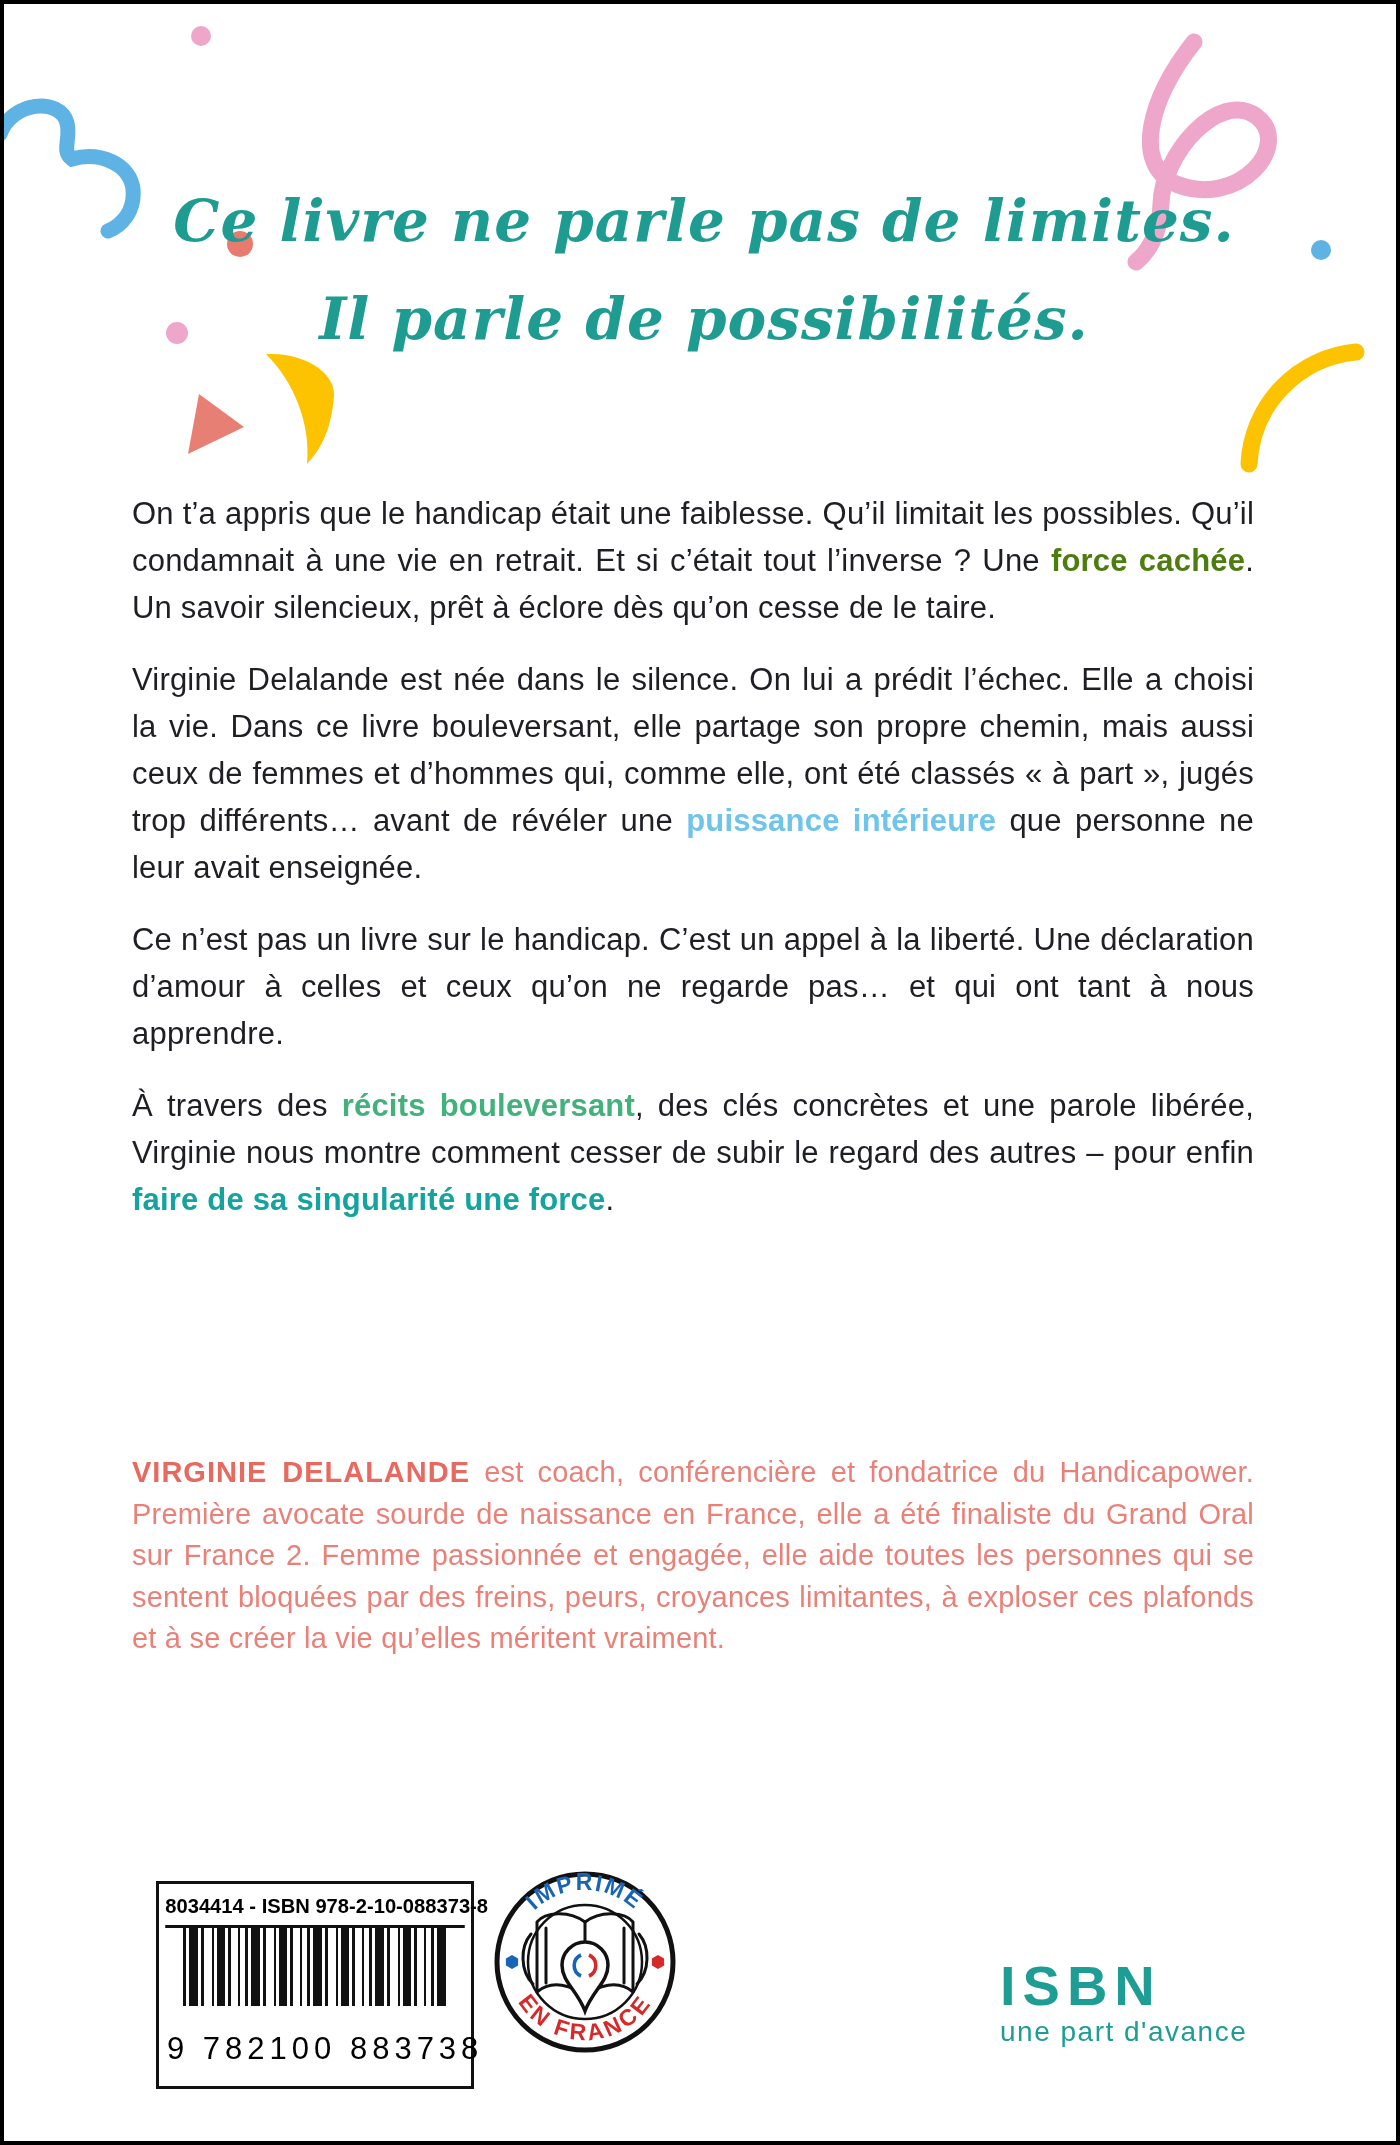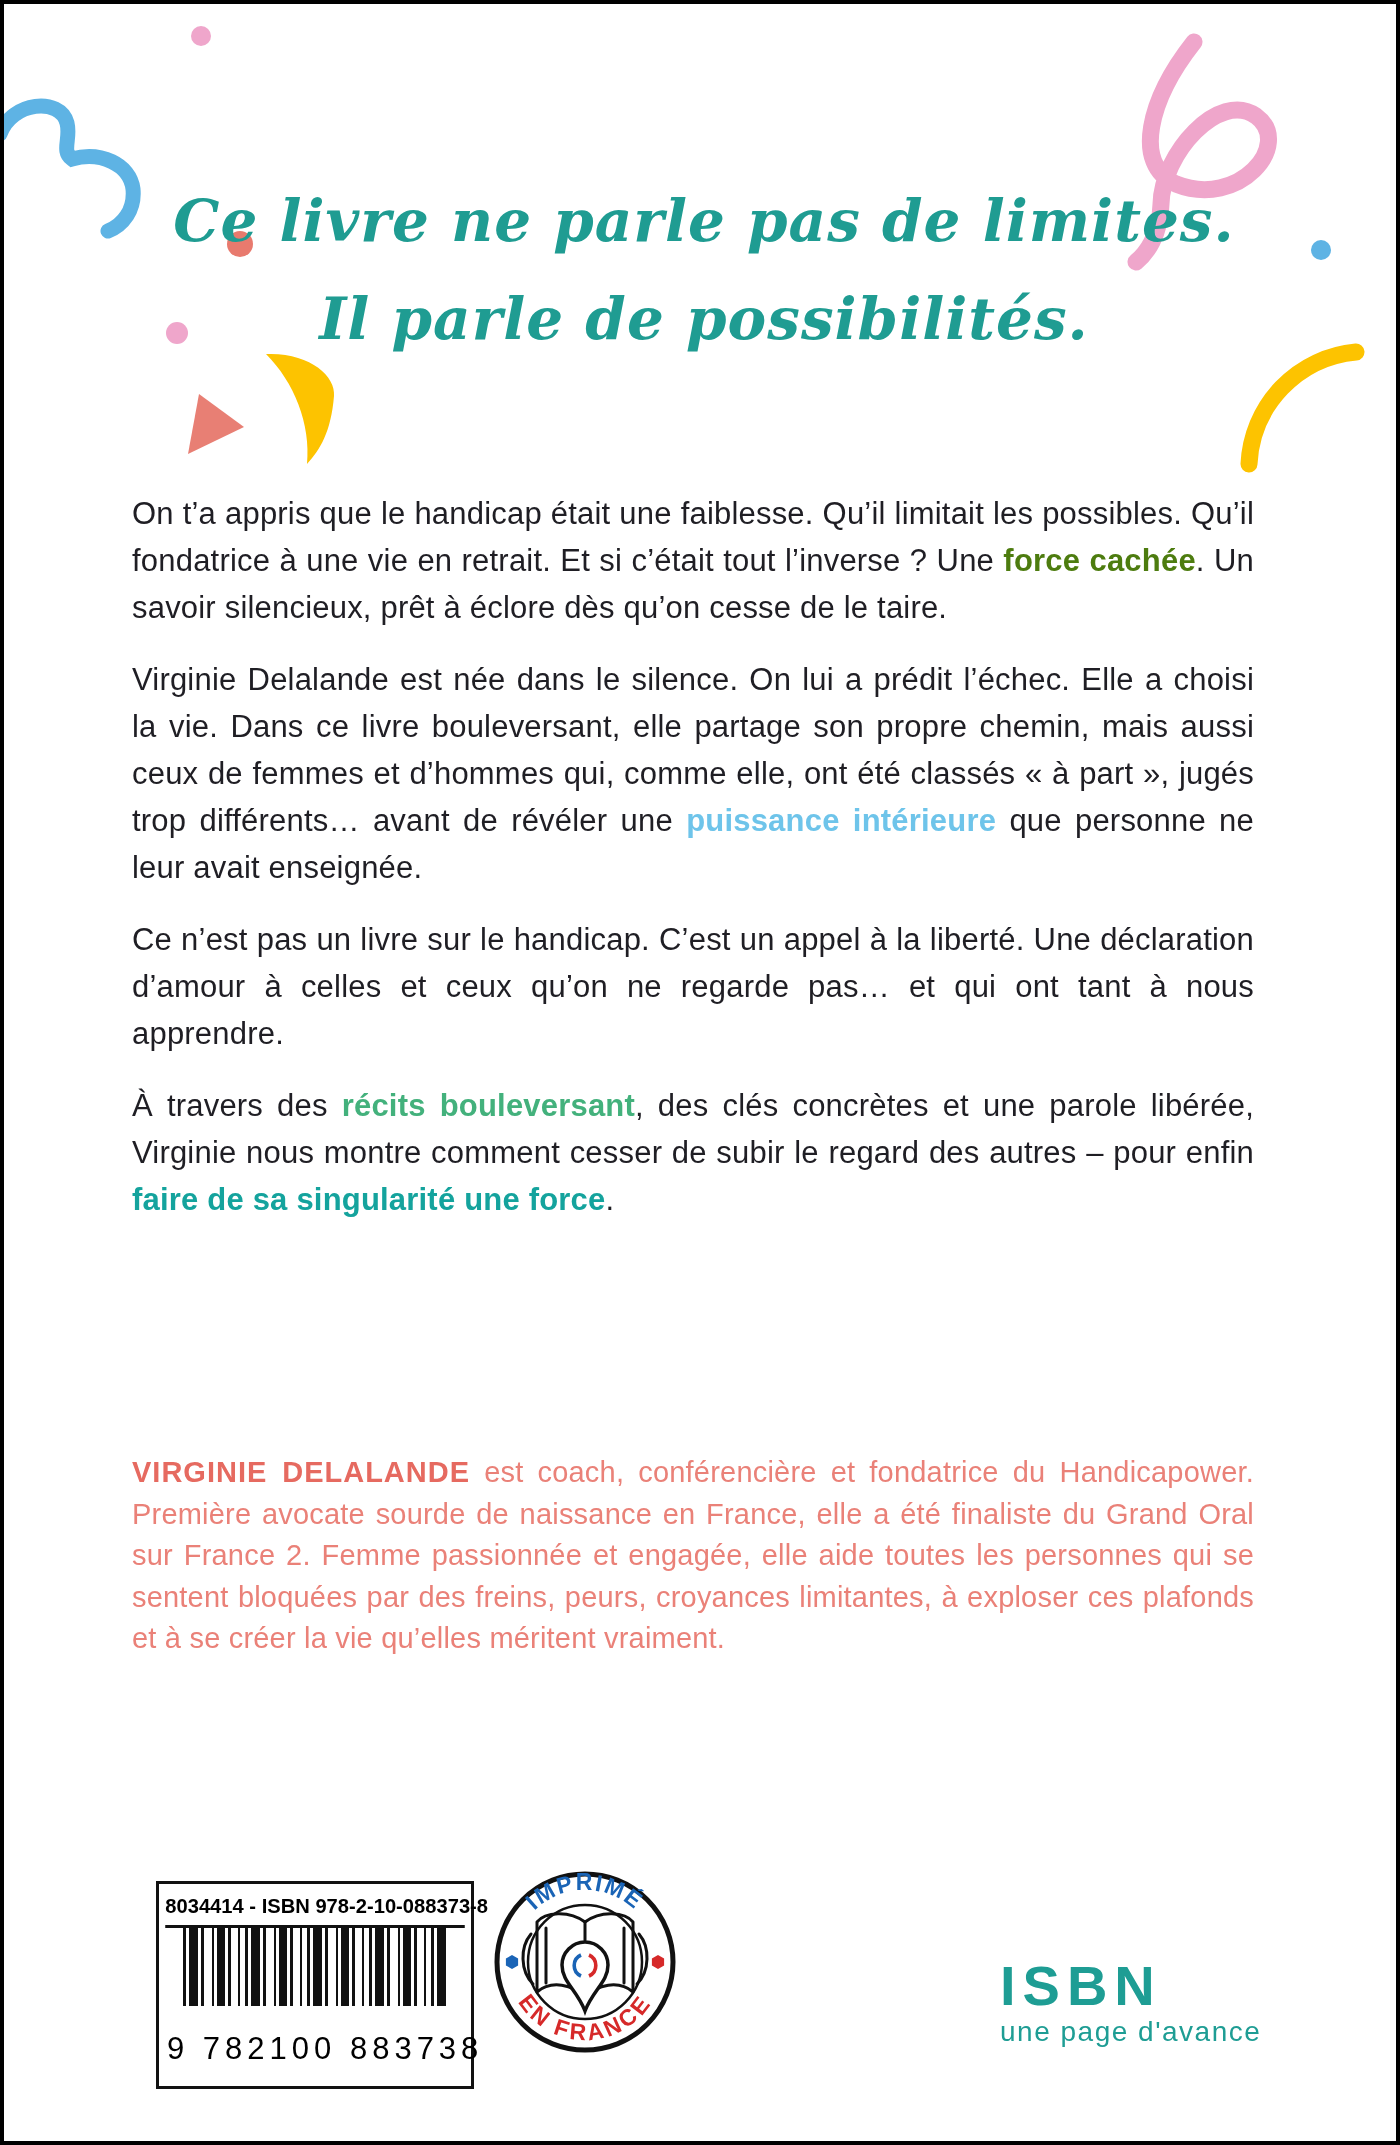--- a/index.html
+++ b/index.html
@@ -86,21 +86,21 @@
     <circle cx="1317" cy="246" r="10" fill="#5eb3e4"></circle>
     <path d="M 1352,348 A 118,118 0 0 0 1245,460" fill="none" stroke="#fdc300" stroke-width="17" stroke-linecap="round"></path>
   </svg>
 
   <div class="headline">
     <div>Ce livre ne parle pas de limites.</div>
     <div>Il parle de possibilités.</div>
   </div>
 
   <div class="bodycopy">
-    <p><span class="seg-normal">On t’a appris que le handicap était une faiblesse. Qu’il limitait les possibles. Qu’il fondatrice à une vie en retrait. Et si c’était tout l’inverse ? Une </span><span class="seg-coral">force cachée</span><span class="seg-normal">. Un savoir silencieux, prêt à éclore dès qu’on cesse de le taire.</span></p>
+    <p><span class="seg-normal">On t’a appris que le handicap était une faiblesse. Qu’il limitait les possibles. Qu’il condamnait à une vie en retrait. Et si c’était tout l’inverse ? Une </span><span class="seg-coral">force cachée</span><span class="seg-normal">. Un savoir silencieux, prêt à éclore dès qu’on cesse de le taire.</span></p>
     <p><span class="seg-normal">Virginie Delalande est née dans le silence. On lui a prédit l’échec. Elle a choisi la vie. Dans ce livre bouleversant, elle partage son propre chemin, mais aussi ceux de femmes et d’hommes qui, comme elle, ont été classés « à part », jugés trop différents… avant de révéler une </span><span class="seg-blue">puissance intérieure</span><span class="seg-normal"> que personne ne leur avait enseignée.</span></p>
     <p><span class="seg-normal">Ce n’est pas un livre sur le handicap. C’est un appel à la liberté. Une déclaration d’amour à celles et ceux qu’on ne regarde pas… et qui ont tant à nous apprendre.</span></p>
     <p><span class="seg-normal">À travers des </span><span class="seg-green">récits bouleversant</span><span class="seg-normal">, des clés concrètes et une parole libérée, Virginie nous montre comment cesser de subir le regard des autres – pour enfin </span><span class="seg-teal">faire de sa singularité une force</span><span class="seg-normal">.</span></p>
   </div>
 
   <div class="bio"><span class="seg-bio-bold">VIRGINIE DELALANDE</span><span class="seg-normal"> est coach, conférencière et fondatrice du Handicapower. Première avocate sourde de naissance en France, elle a été finaliste du Grand Oral sur France 2. Femme passionnée et engagée, elle aide toutes les personnes qui se sentent bloquées par des freins, peurs, croyances limitantes, à exploser ces plafonds et à se créer la vie qu’elles méritent vraiment.</span></div>
 
   <div class="barcode-box">
     <div class="barcode-isbn">8034414 - ISBN 978-2-10-088373-8</div>
     <div class="barcode-bars"></div>
@@ -128,16 +128,16 @@
       <path d="M53,58 L53,113 M131,58 L131,113"></path>
       <path d="M38,64 C27,77 27,101 40,114 M146,64 C157,77 157,101 144,114"></path>
     </g>
     <path d="M92,72 C79,72 69,83 69,95 C69,112 84,120 92,141 C100,120 115,112 115,95 C115,83 105,72 92,72 Z" fill="#fff" stroke="#111" stroke-width="3.5"></path>
     <path d="M 88,85 A 11.5,11.5 0 0 0 88,106" fill="none" stroke="#1a64b6" stroke-width="3.6"></path>
     <path d="M 96,85 A 11.5,11.5 0 0 1 96,106" fill="none" stroke="#d62929" stroke-width="3.6"></path>
   </svg>
 
   <div class="publisher">
     <div class="publisher-name">ISBN</div>
-    <div class="publisher-tagline">une page d'avance</div>
+    <div class="publisher-tagline">une part d'avance</div>
   </div>
 
 </div>
 
 </body></html>

